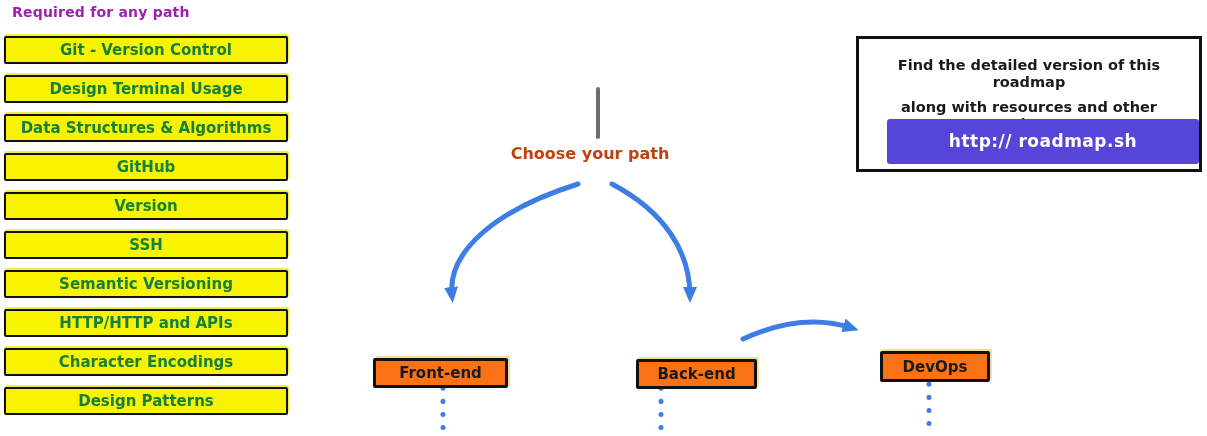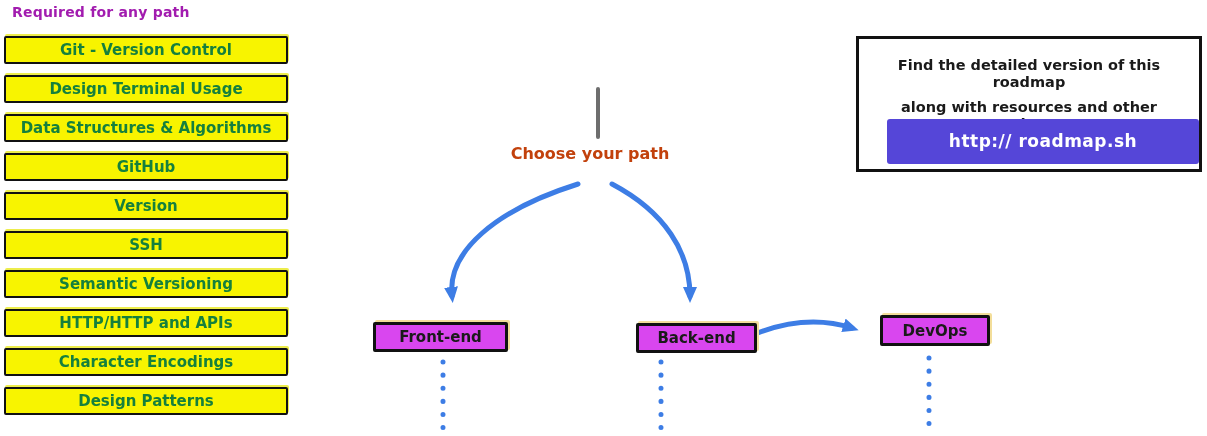--- a/index.html
+++ b/index.html
@@ -70,30 +70,31 @@
     width: 200px;
     text-align: center;
     font-size: 16px;
     font-weight: 700;
     color: #c2410c;
   }
 
   
   .pathbox {
     position: absolute;
-    background: #d946ef;
+    background: #f97316;
     border: 3px solid #111111;
     border-radius: 2px;
     font-size: 15px;
     font-weight: 700;
     color: #1a1a1a;
     display: flex;
     align-items: center;
     justify-content: center;
     box-shadow: 2px -2px 0 0 #f3de9a;
+    margin-top: 36px;
   }
   .frontend { left: 373px; top: 322px; width: 129px; height: 24px; }
   .backend  { left: 636px; top: 323px; width: 115px; height: 24px; }
   .devops   { left: 880px; top: 315px; width: 104px; height: 25px; }
 
   
   .infobox {
     position: absolute;
     left: 856px; top: 36px;
     width: 340px; height: 130px;

